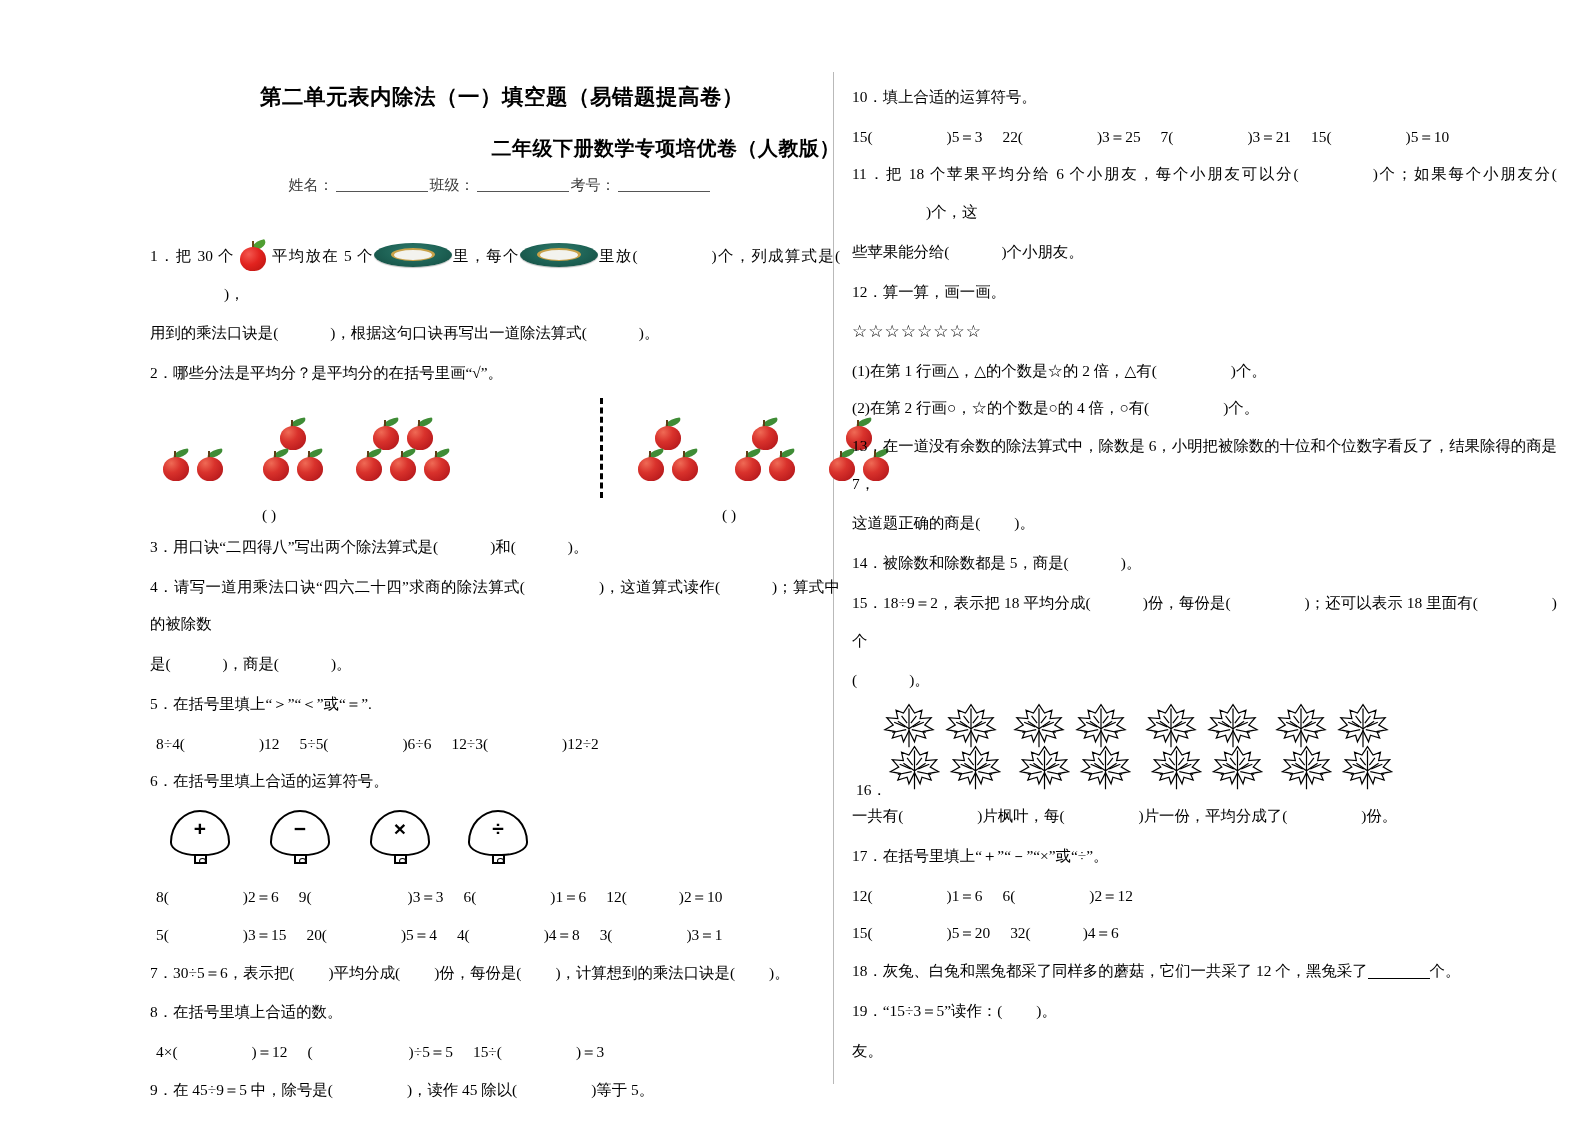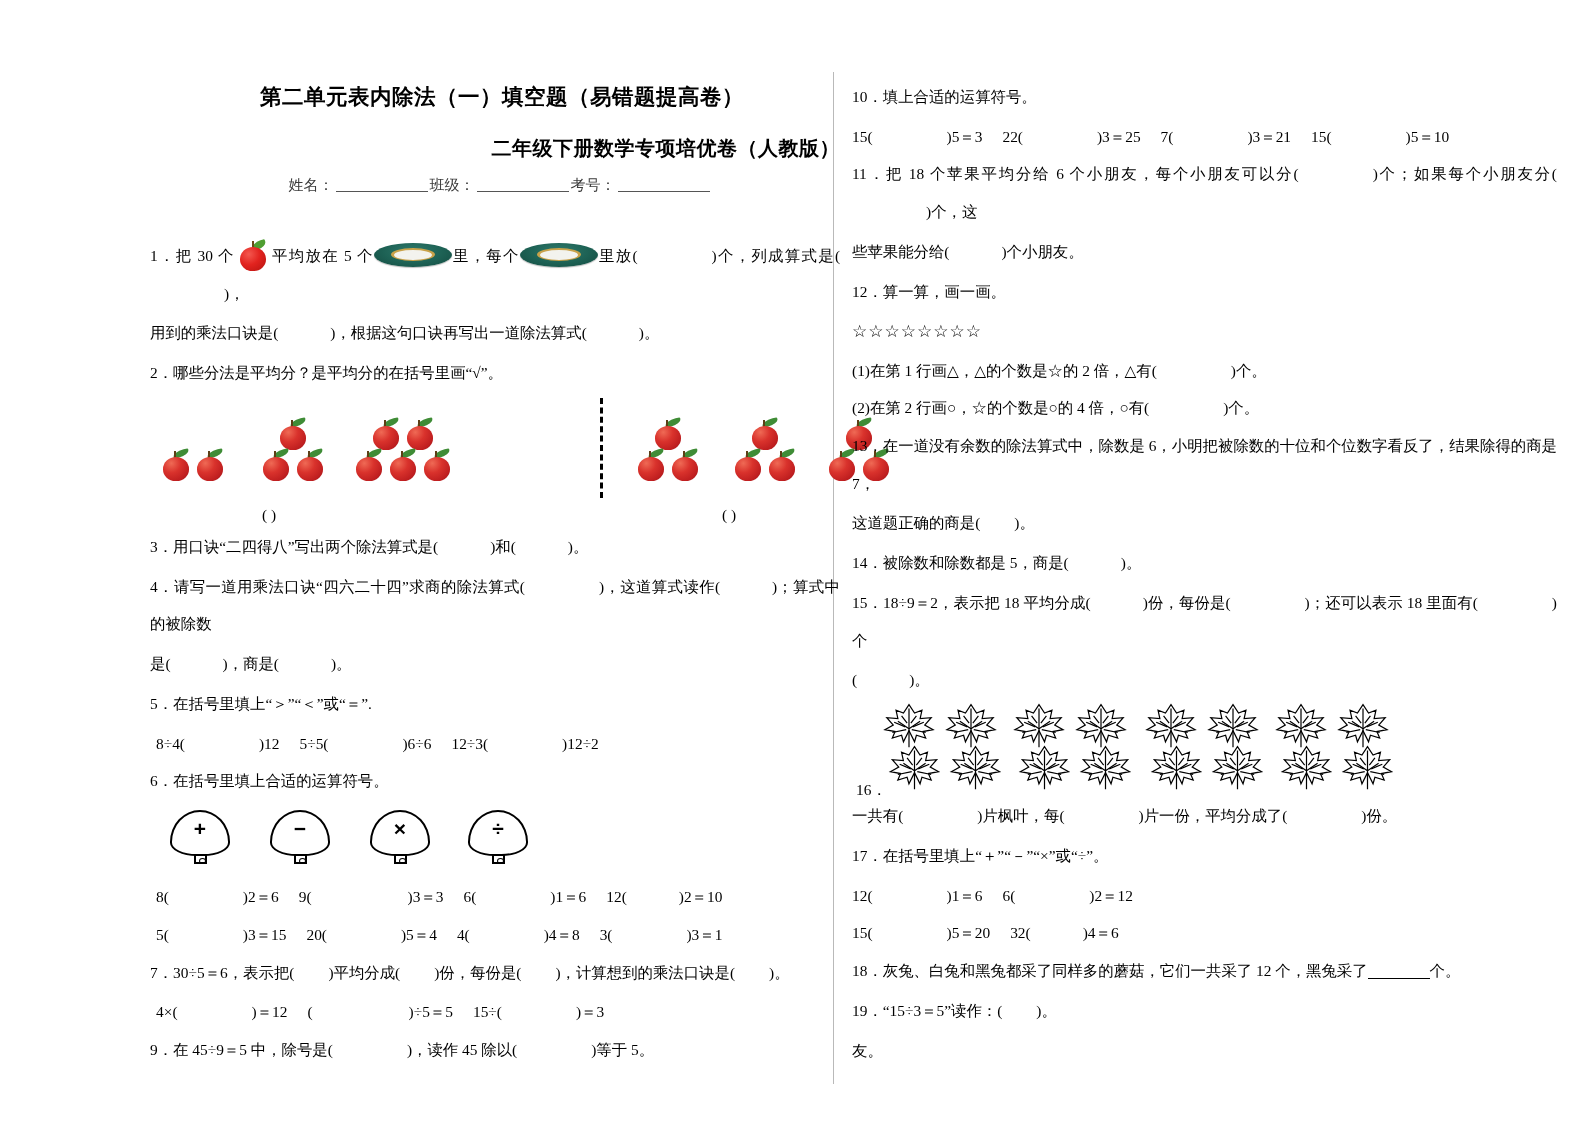--- a/index.html
+++ b/index.html
@@ -507,20 +507,23 @@
       <span>8(</span><span class="gap-l"></span><span>)2＝6</span><span class="eqsep"></span><span>9(</span><span class="gap-xl"></span><span>)3＝3</span><span class="eqsep"></span><span>6(</span><span class="gap-l"></span><span>)1＝6</span><span class="eqsep"></span><span>12(</span><span class="gap-m"></span><span>)2＝10</span>
     </div>
     <div class="eqrow">
       <span>5(</span><span class="gap-l"></span><span>)3＝15</span><span class="eqsep"></span><span>20(</span><span class="gap-l"></span><span>)5＝4</span><span class="eqsep"></span><span>4(</span><span class="gap-l"></span><span>)4＝8</span><span class="eqsep"></span><span>3(</span><span class="gap-l"></span><span>)3＝1</span>
     </div>
 
     <div class="q">
       <span class="num">7．</span><span>30÷5＝6，表示把(</span><span class="gap-s"></span><span>)平均分成(</span><span class="gap-s"></span><span>)份，每份是(</span><span class="gap-s"></span><span>)，计算想到的乘法口诀是(</span><span class="gap-s"></span><span>)。</span>
     </div>
 
+    <div class="q">
+      <span class="num">8．</span><span>在括号里填上合适的数。</span>
+    </div>
     <div class="eqrow">
       <span>4×(</span><span class="gap-l"></span><span>)＝12</span><span class="eqsep"></span><span>(</span><span class="gap-xl"></span><span>)÷5＝5</span><span class="eqsep"></span><span>15÷(</span><span class="gap-l"></span><span>)＝3</span>
     </div>
 
     <div class="q">
       <span class="num">9．</span><span>在 45÷9＝5 中，除号是(</span><span class="gap-l"></span><span>)，读作 45 除以(</span><span class="gap-l"></span><span>)等于 5。</span>
     </div>
 
   </div>
 

